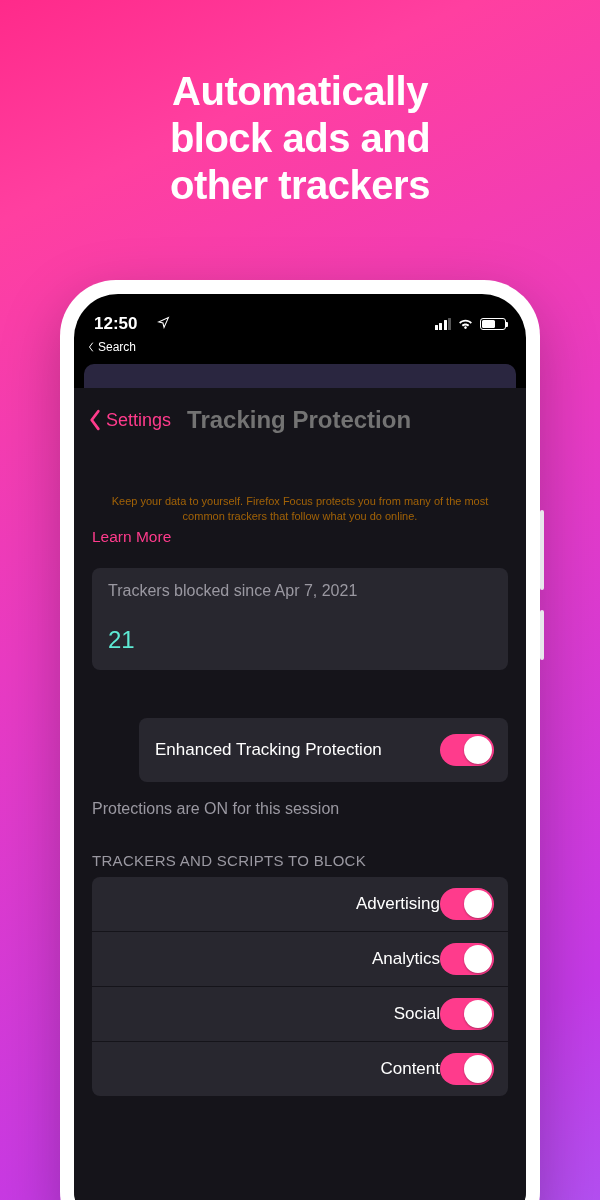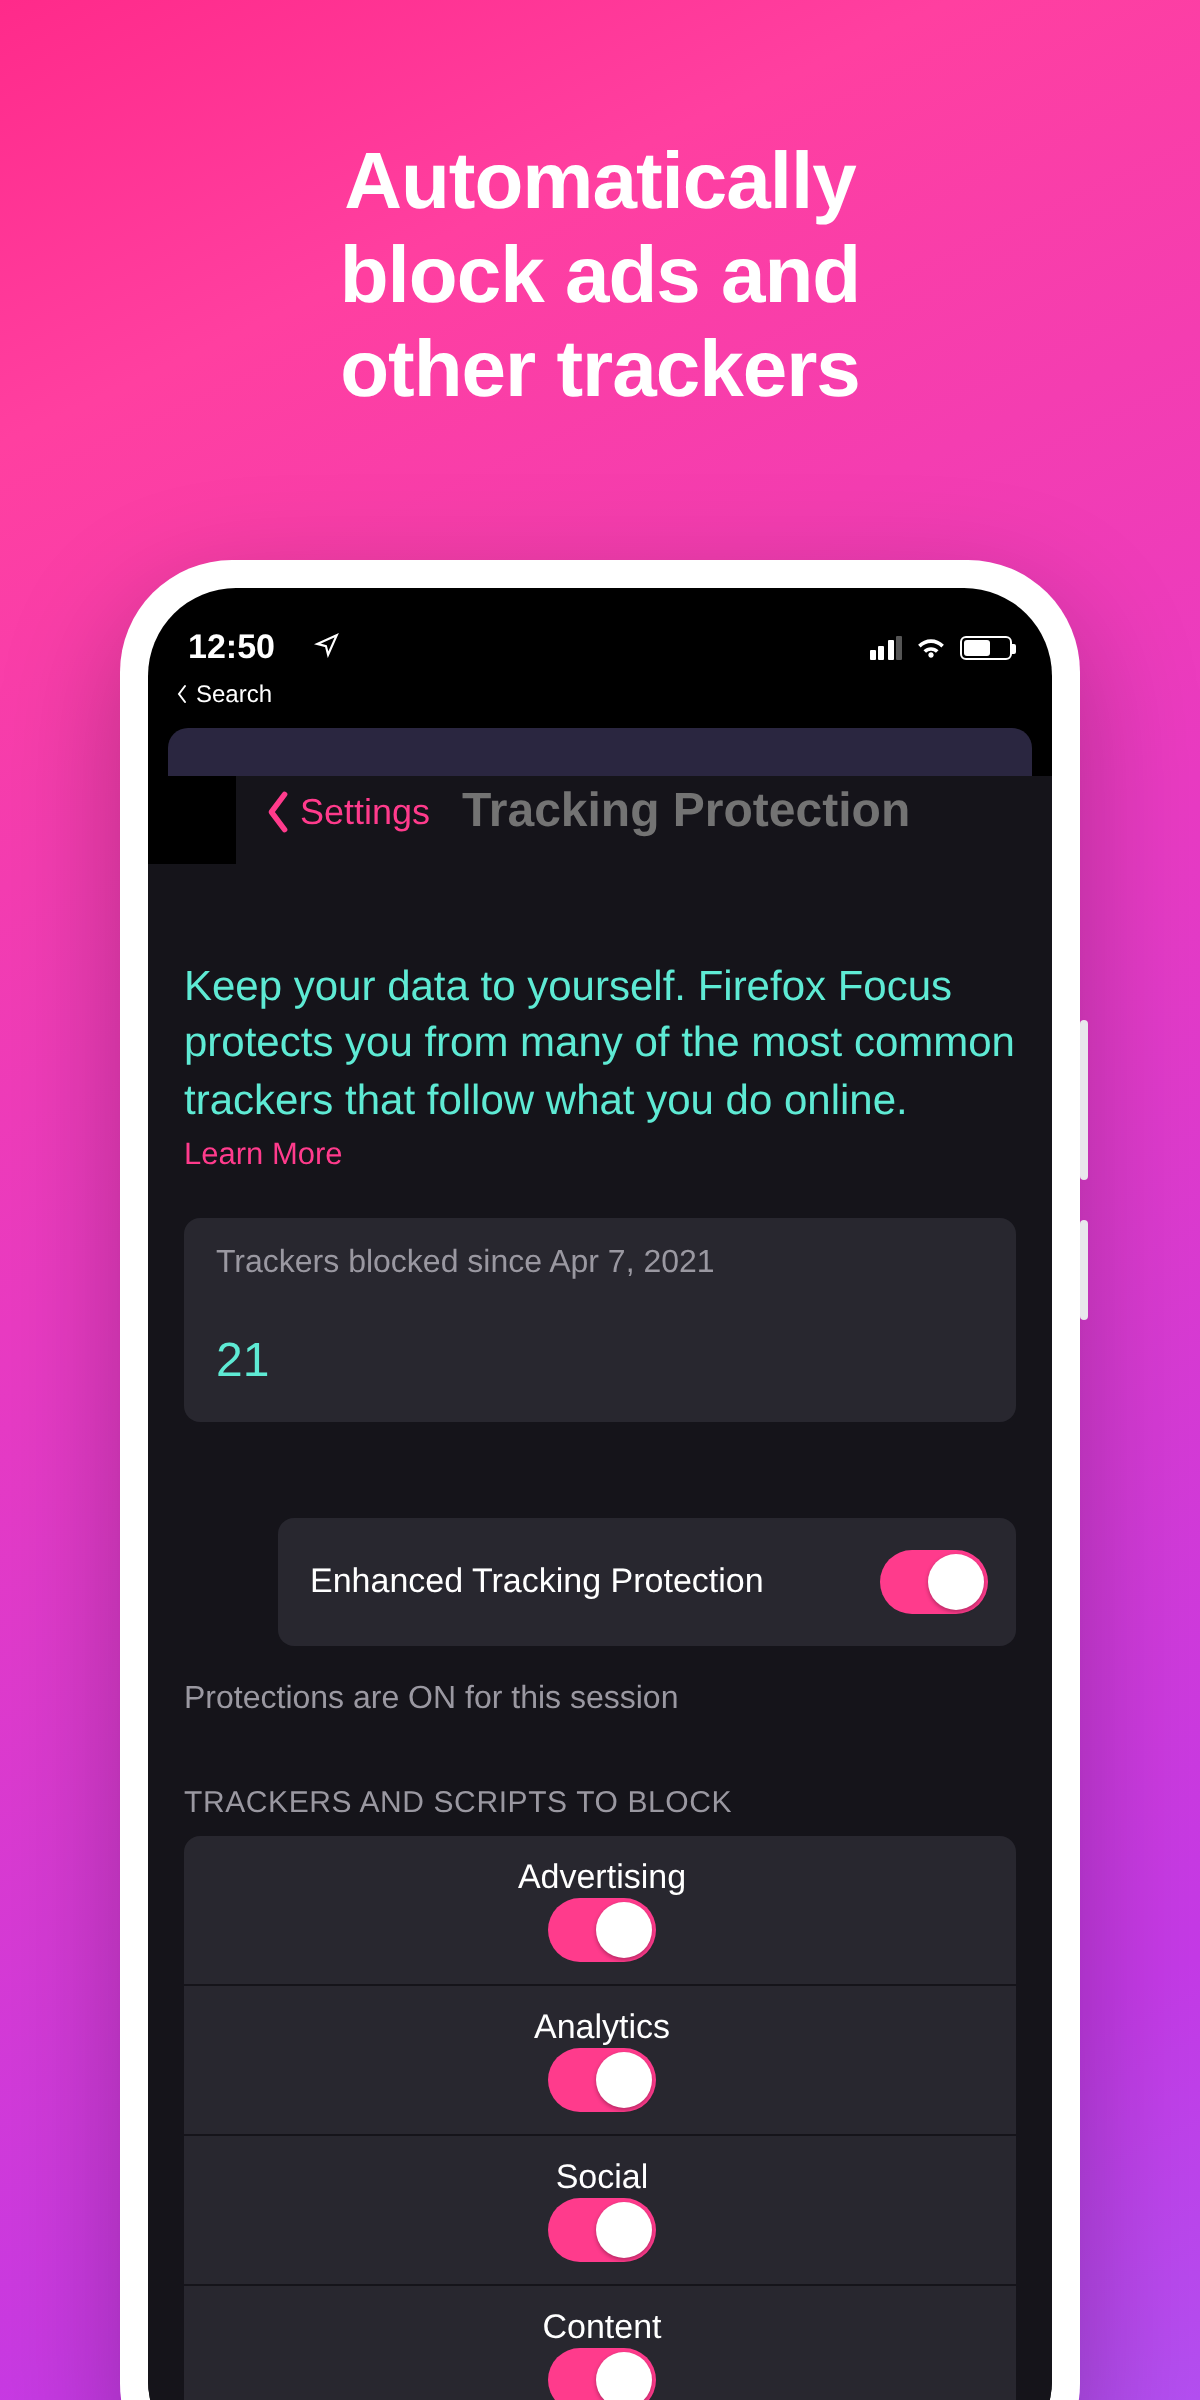--- a/index.html
+++ b/index.html
@@ -85,23 +85,22 @@
     height: 24px;
     background: #2a2640;
     border-radius: 10px 10px 0 0;
   }
 
   
   .nav {
     display: flex;
     align-items: center;
     gap: 6px;
-    padding: 4px 16px 12px 12px;
+    padding: 18px 16px 12px 12px;
     background: #15141a;
-    margin-left: 44px;
   }
   .back {
     display: flex; align-items: center;
     color: #ff3b8c;
     font-size: 18px;
     font-weight: 400;
     gap: 2px;
   }
   .back svg { width: 18px; height: 22px; }
   .nav-title {
@@ -111,24 +110,25 @@
     margin-left: 10px;
   }
 
   .content {
     background: #15141a;
     padding: 0 18px;
     height: 100%;
   }
 
   .desc {
-    color: #5eead4;
-    font-size: 21px;
+    color: #a16207;
+    font-size: 11px;
     line-height: 1.35;
     padding-top: 48px;
+    text-align: center;
   }
   .learn {
     color: #ff3b8c;
     font-size: 15.5px;
     margin-top: 4px;
     display: inline-block;
   }
 
   .card {
     background: #28272f;
@@ -166,24 +166,23 @@
   }
 
   .list {
     background: #28272f;
     border-radius: 8px;
     overflow: hidden;
   }
   .list-row {
     display: flex;
     align-items: center;
-    justify-content: flex-start;
+    justify-content: flex-end;
     padding: 11px 14px 11px 16px;
     border-bottom: 1px solid #15141a;
-    flex-direction: column;
   }
   .list-row:last-child { border-bottom: none; }
   .list-label { color: #fff; font-size: 17px; }
 
   
   .toggle {
     width: 54px; height: 32px;
     background: #ff3b8c;
     border-radius: 16px;
     position: relative;

